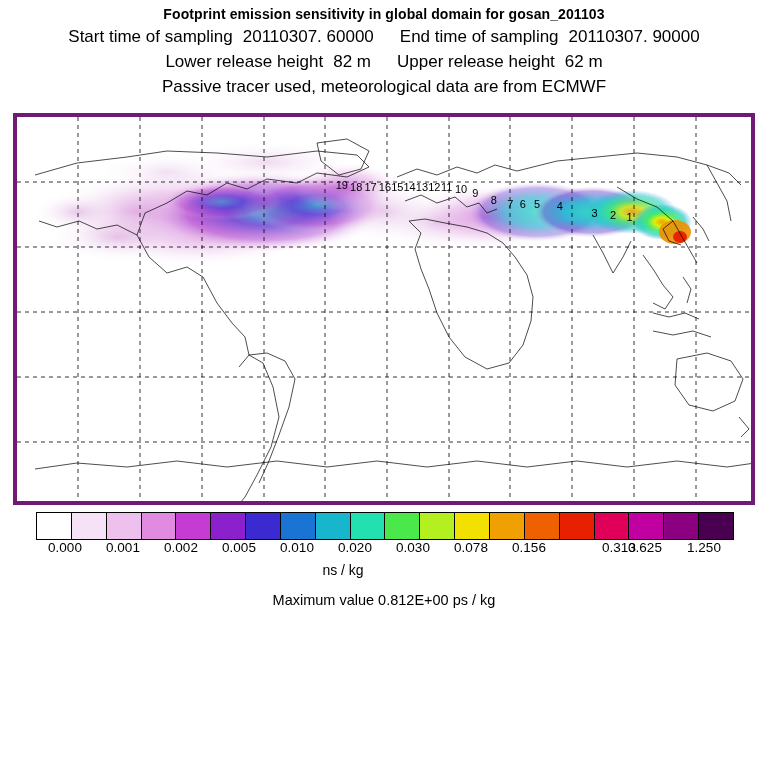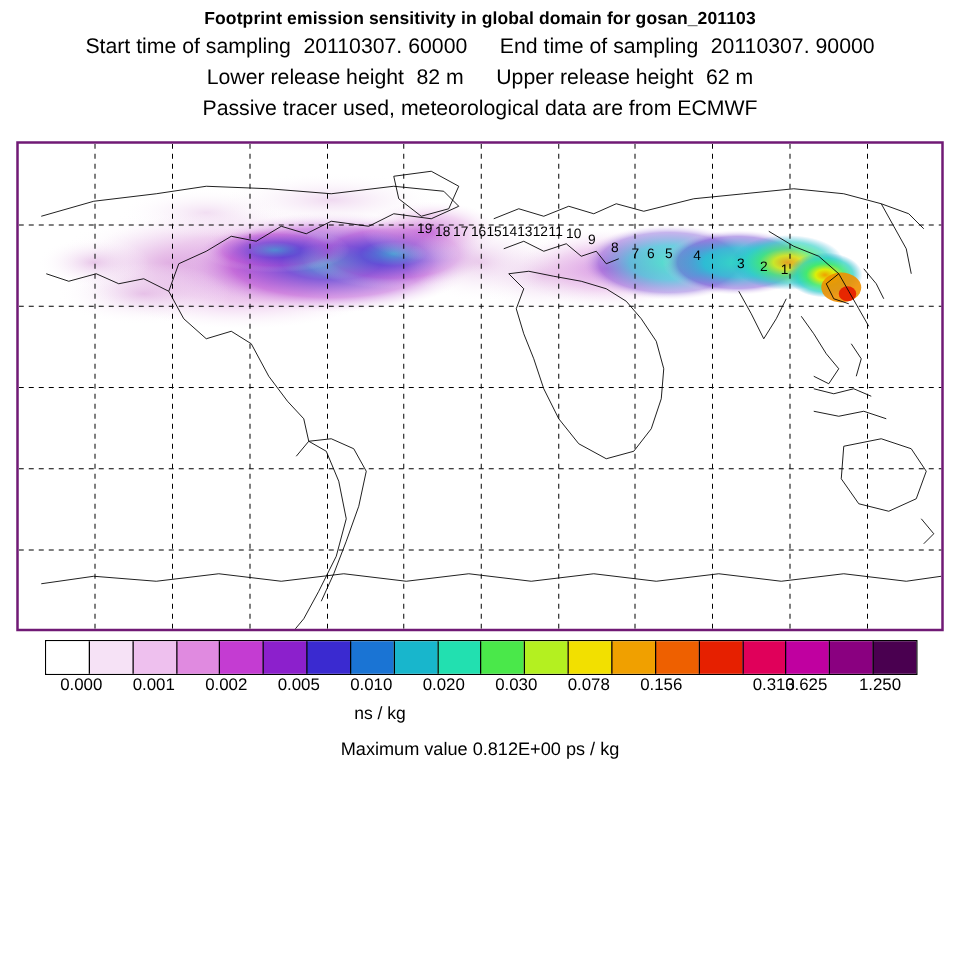--- a/index.html
+++ b/index.html
@@ -45,21 +45,21 @@
     width: 10px;
   }
 
   
   #map-panel {
     position: absolute;
     left: 13px;
     top: 113px;
     width: 742px;
     height: 392px;
-    border: 2px solid #701a75;
+    border: 4px solid #701a75;
     box-sizing: border-box;
     background: #ffffff;
     overflow: hidden;
   }
   #map-svg {
     position: absolute;
     left: 0;
     top: 0;
   }
   .grid-line {
@@ -112,20 +112,21 @@
     font-size: 13.5px;
     transform: translateX(-50%);
     white-space: nowrap;
   }
   #cb-units {
     position: absolute;
     top: 562px;
     width: 608px;
     text-align: center;
     font-size: 14px;
+    padding-left: 39px;
   }
   #max-value {
     position: absolute;
     top: 592px;
     width: 768px;
     text-align: center;
     font-size: 14.5px;
   }
 </style>
 </head>

